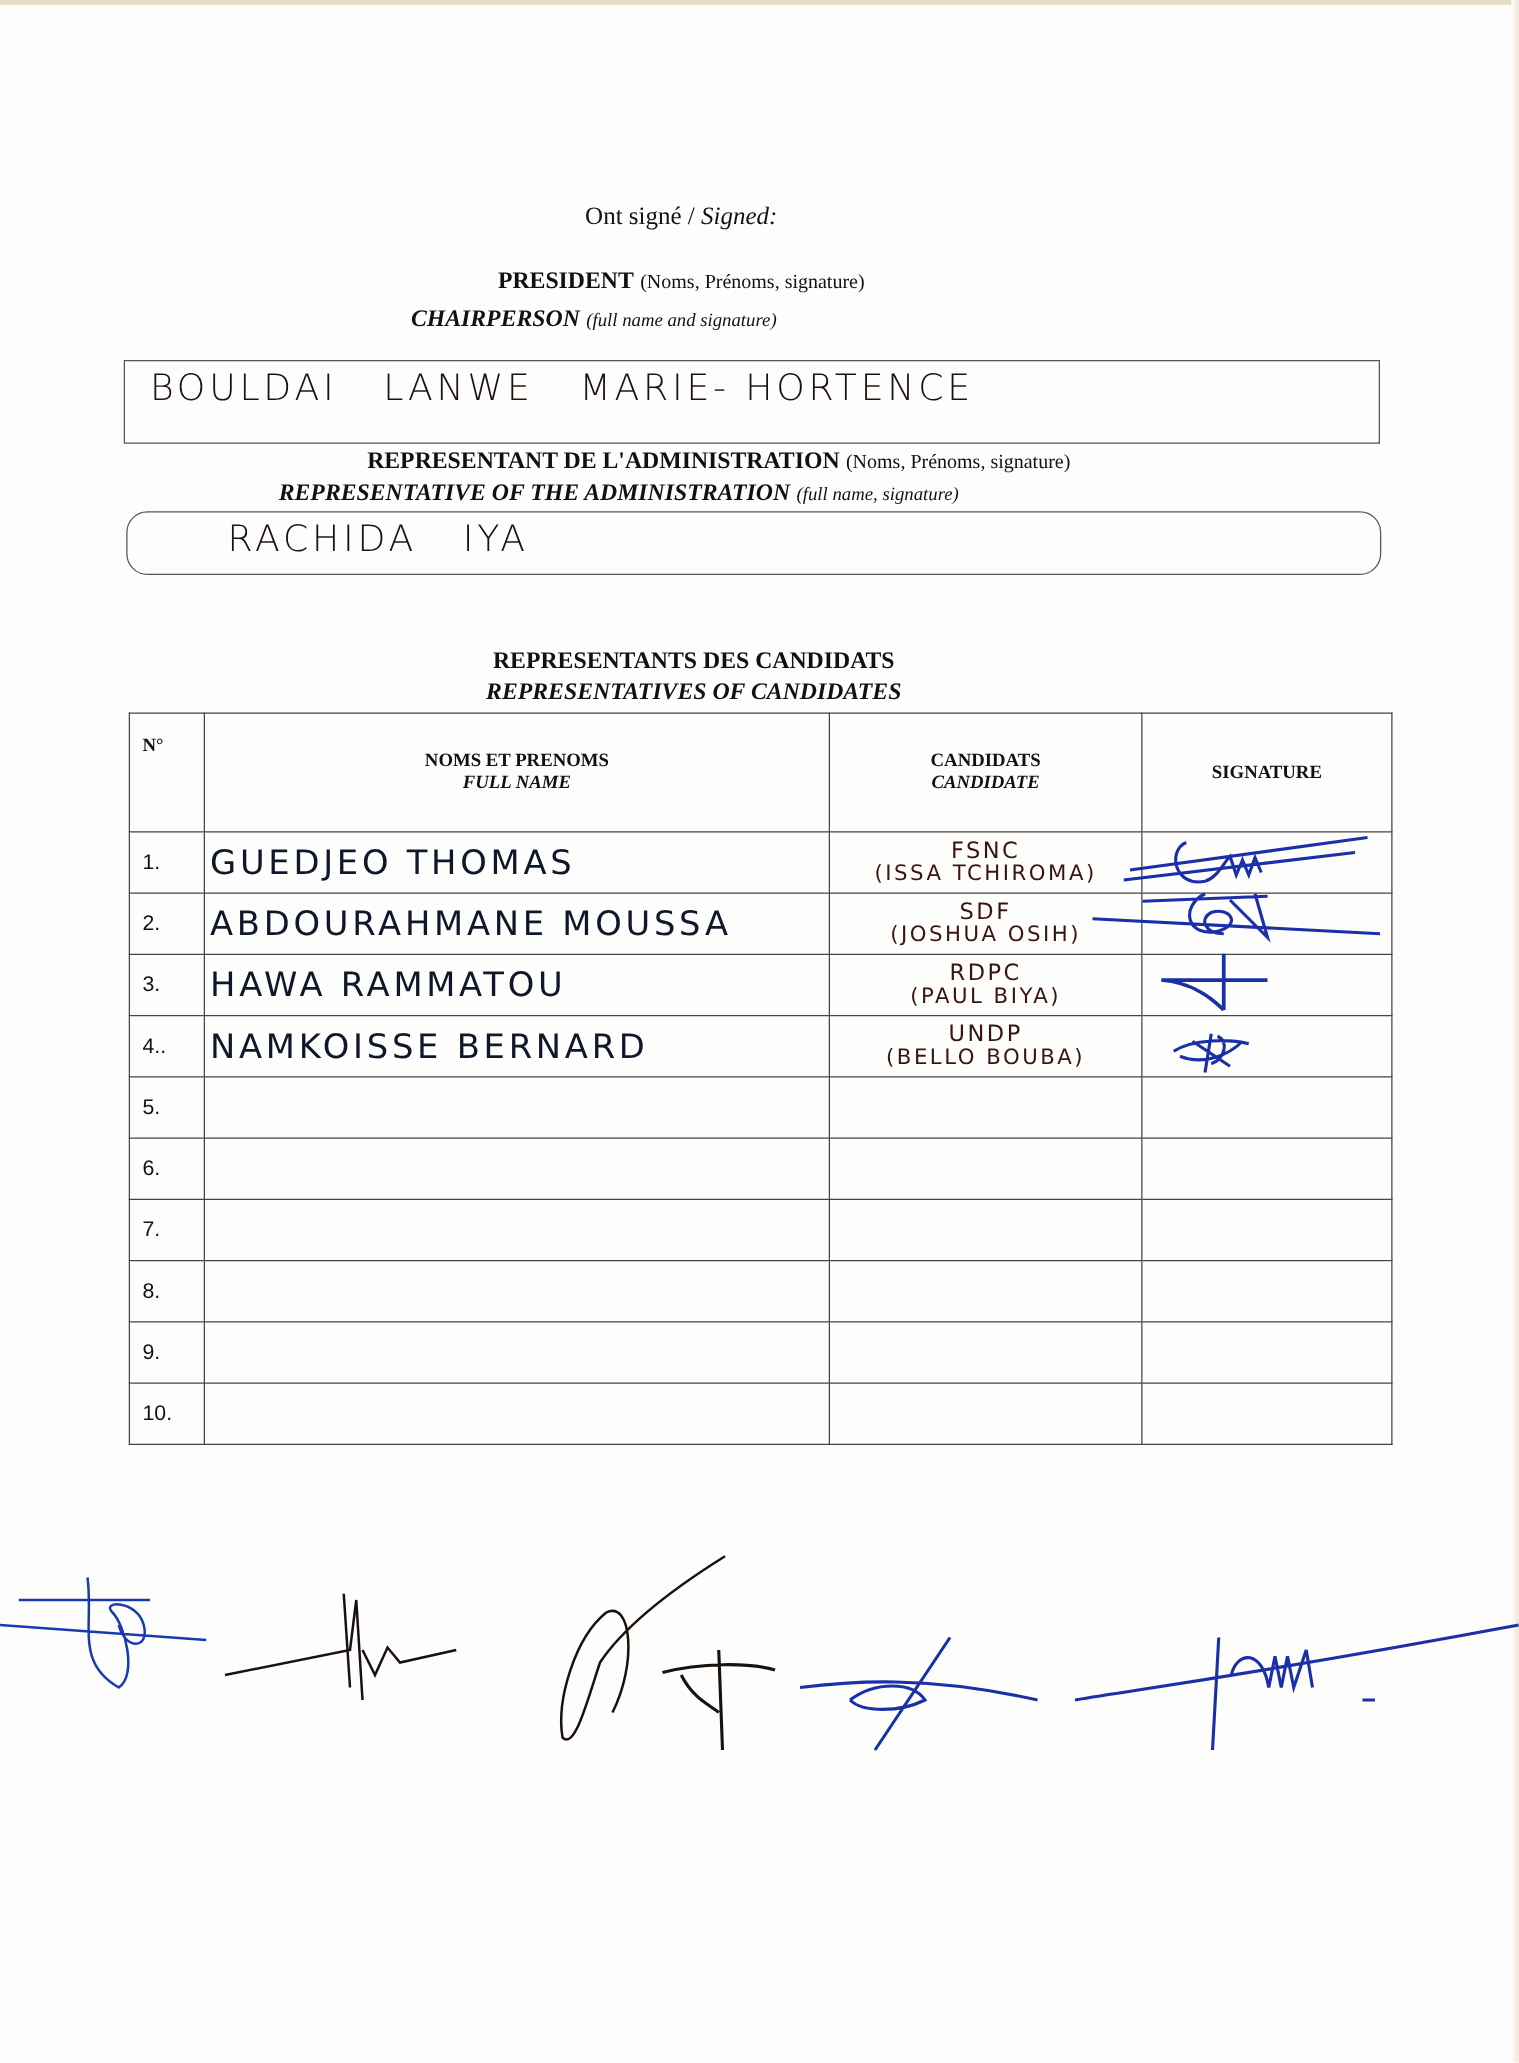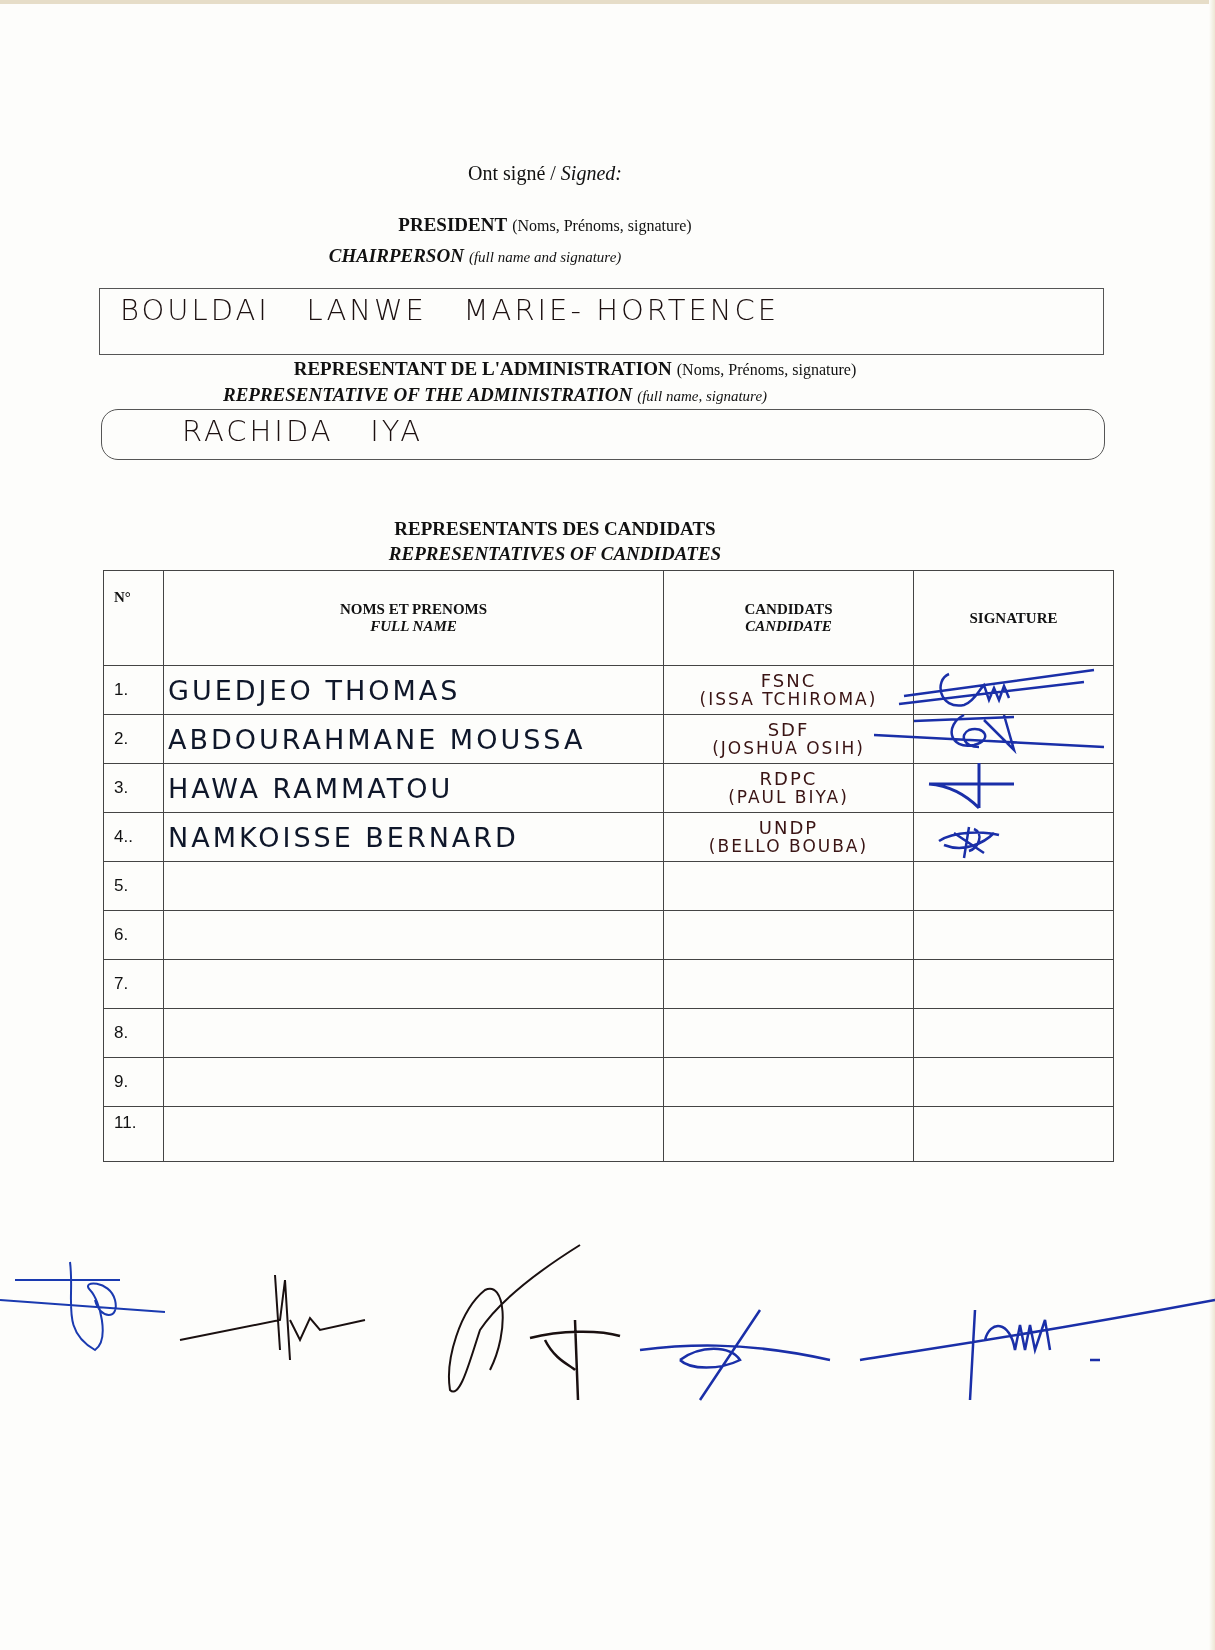--- a/index.html
+++ b/index.html
@@ -169,21 +169,21 @@
         <td class="cand"></td>
         <td class="sig"></td>
       </tr>
     <tr>
         <td class="num">9.</td>
         <td class="name"></td>
         <td class="cand"></td>
         <td class="sig"></td>
       </tr>
     <tr>
-        <td class="num" style="vertical-align:top;padding-top:6px;">11.</td>
+        <td class="num">10.</td>
         <td class="name"></td>
         <td class="cand"></td>
         <td class="sig"></td>
       </tr>
   </tbody>
 </table>
 
 <svg class="bottomsigs" width="1215" height="180" viewBox="0 1240 1215 180">
   <g>
     <path d="M15 1280 L120 1280 M0 1300 L165 1312 M70 1262 C75 1300 60 1330 95 1350 C110 1340 100 1300 90 1290 C80 1280 110 1280 115 1300 C120 1320 100 1320 95 1300" stroke="#1a3ab0" stroke-width="2" fill="none"></path>

